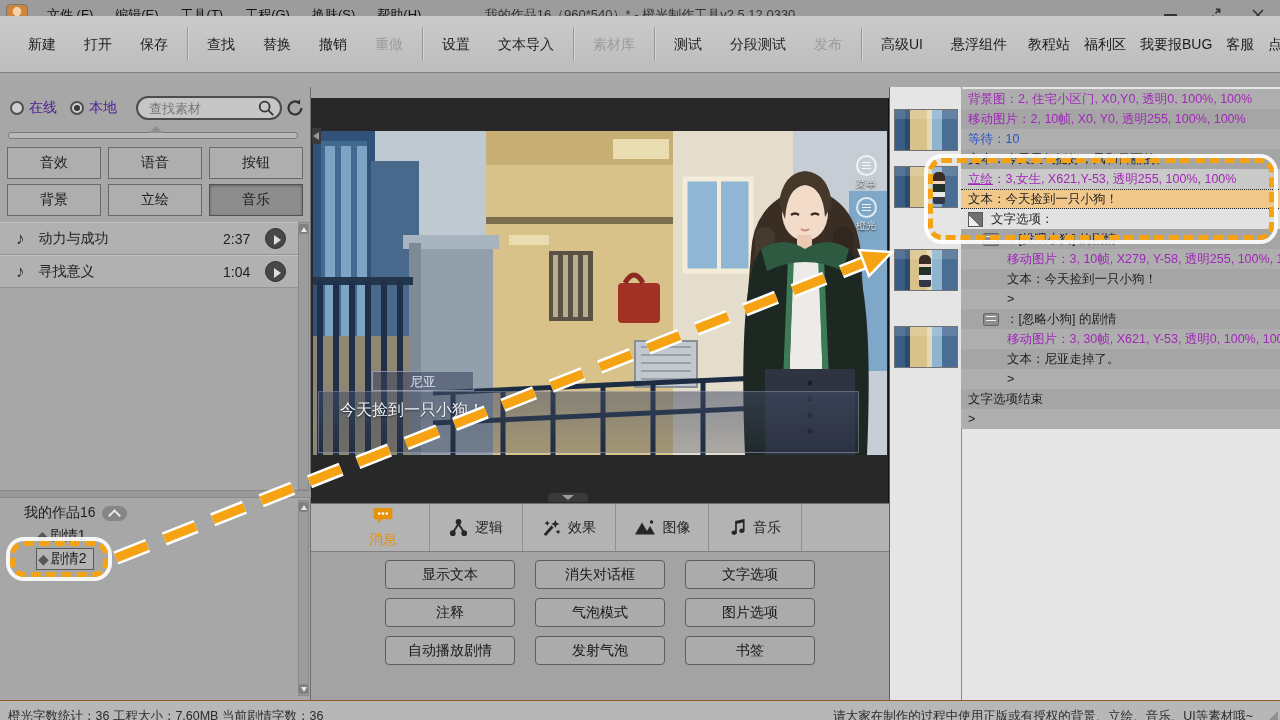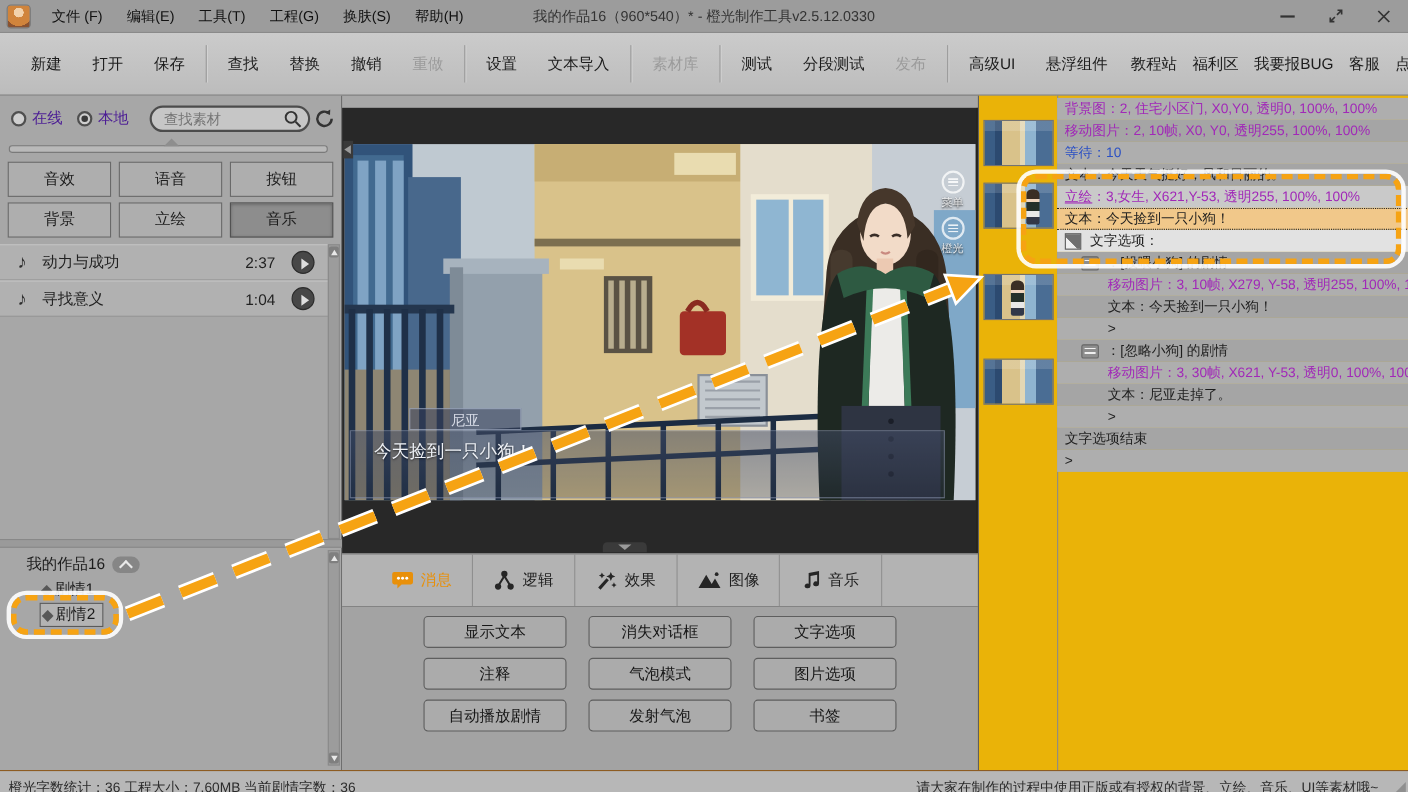--- a/index.html
+++ b/index.html
@@ -11,21 +11,21 @@
   .app-icon{width:22px;height:22px;margin:0 8px 0 6px;border-radius:4px;border:1px solid #777;
     background:radial-gradient(circle at 50% 32%, #f2d2ac 0 26%, #d0843c 27% 72%, #8a5230 73%);}
   .menu-item{padding:0 11px;font-size:13px;color:#111;line-height:30px;cursor:default;}
   .win-title{position:absolute;left:50%;transform:translateX(-50%);font-size:13px;color:#333;white-space:nowrap;}
   .win-controls{margin-left:auto;display:flex;align-items:center;height:30px;}
   .win-btn{width:44px;height:30px;display:flex;align-items:center;justify-content:center;}
   .min-glyph{width:13px;height:2px;background:#333;}
   .win-btn svg{display:block;}
 
   
-  .toolbar{position:absolute;left:0;top:30px;width:1280px;height:57px;background:linear-gradient(#cbcbcb,#bcbcbc);border-bottom:1px solid #7e7e7e;display:flex;align-items:center;padding-left:14px;}
+  .toolbar{position:absolute;left:0;top:16px;width:1280px;height:57px;background:linear-gradient(#cbcbcb,#bcbcbc);border-bottom:1px solid #7e7e7e;display:flex;align-items:center;padding-left:14px;}
   .tb-btn{font-size:14px;color:#1c1c1c;padding:0 14px;line-height:56px;white-space:nowrap;}
   .tb-btn.disabled{color:#9b9b9b;}
   .tb-btn.compact{padding:0 7px;}
   .tb-sep{width:1px;height:34px;background:#9a9a9a;margin:0 5px;box-shadow:1px 0 0 #d4d4d4;}
 
   
   .left-panel{position:absolute;left:0;top:87px;width:311px;height:613px;background:#a7a7a7;border-right:1px solid #6e6e6e;}
   .radio-row{position:absolute;left:10px;top:12px;display:flex;align-items:center;font-size:14px;color:#4c1d95;}
   .radio{width:14px;height:14px;border-radius:50%;border:2px solid #4f4f4f;background:#cfcfcf;margin-right:5px;position:relative;}
   .radio.on::after{content:"";position:absolute;inset:2px;border-radius:50%;background:#3a3a3a;}
@@ -73,29 +73,29 @@
   .hud .ring{width:21px;height:21px;margin:0 auto;border:2px solid rgba(255,255,255,.75);border-radius:50%;position:relative;}
   .hud .ring::after{content:"";position:absolute;left:4px;top:5px;width:9px;height:7px;
     background:repeating-linear-gradient(rgba(255,255,255,.85) 0 1.5px, transparent 1.5px 3px);}
   .hud .label{font-size:10px;margin-top:1px;text-shadow:0 1px 2px #000;}
   .nameplate{position:absolute;left:59px;top:240px;width:102px;height:20px;background:rgba(56,66,92,.55);border:1px solid rgba(195,205,225,.55);color:#d9dde8;font-size:13px;text-align:center;line-height:19px;}
   .dialog-box{position:absolute;left:5px;top:260px;width:541px;height:62px;background:linear-gradient(rgba(66,76,102,.55),rgba(38,46,64,.30));border:1px solid rgba(175,185,210,.4);}
   .dialog-text{position:absolute;left:21px;top:8px;font-size:16px;color:#eef1f6;text-shadow:0 1px 2px rgba(0,0,0,.6);}
 
   .tabbar{position:absolute;left:0;top:405px;width:578px;height:49px;background:#b3b3b3;border-top:1px solid #6f6f6f;border-bottom:1px solid #7e7e7e;display:flex;padding-left:26px;}
   .tab{width:93px;display:flex;align-items:center;justify-content:center;gap:7px;font-size:14px;color:#1f1f1f;border-right:1px solid #8f8f8f;height:100%;}
-  .tab:first-child{border-left:none;}
+  .tab:first-child{border-left:none;flex-direction:column;}
   .tab.active{color:#e8900a;}
   .tab svg{display:block;}
   .actions{position:absolute;left:0;top:454px;width:578px;height:159px;background:#a3a3a3;}
   .action-grid{position:absolute;left:74px;top:8px;width:430px;display:grid;grid-template-columns:repeat(3,130px);gap:9px 20px;}
   .action-btn{height:29px;background:#ababab;border:1px solid #5e5e5e;border-radius:4px;font-size:14px;color:#161616;display:flex;align-items:center;justify-content:center;}
 
   
-  .right-panel{position:absolute;left:889px;top:87px;width:391px;height:613px;background:#eab308;border-left:1px solid #5f5f5f;}
+  .right-panel{position:absolute;left:889px;top:87px;width:391px;height:613px;background:#e5e5e5;border-left:1px solid #5f5f5f;}
   .thumb-col-divider{position:absolute;left:71px;top:0;width:1px;height:613px;background:#8a8a8a;}
   .thumb{position:absolute;left:4px;width:64px;height:42px;border:1px solid #737373;
     background:linear-gradient(180deg, rgba(255,255,255,.14) 0 22%, transparent 22%),
     linear-gradient(to right,#3a5d85 0 16%,#2c4a70 16% 25%,#d9c28a 25% 52%,#e3d7b4 52% 60%,#8fb4d0 60% 76%,#4a6d94 76%);}
   .mini-char{position:absolute;top:5px;width:12px;height:32px;border-radius:5px 5px 2px 2px;
     background:linear-gradient(#3a2e24 0 28%,#f0d6c0 28% 36%,#24302a 36% 62%,#e8e8e8 62% 78%,#323848 78%);}
   .rows{position:absolute;left:71px;top:2px;width:320px;}
   .s-row{height:20px;display:flex;align-items:center;font-size:12.5px;padding-left:7px;white-space:nowrap;overflow:hidden;color:#1e1e1e;}
   .s-row.alt{background:#a5a5a5;} .s-row{background:#aeaeae;}
   .s-row.ind1{padding-left:22px;} .s-row.ind2{padding-left:46px;}

